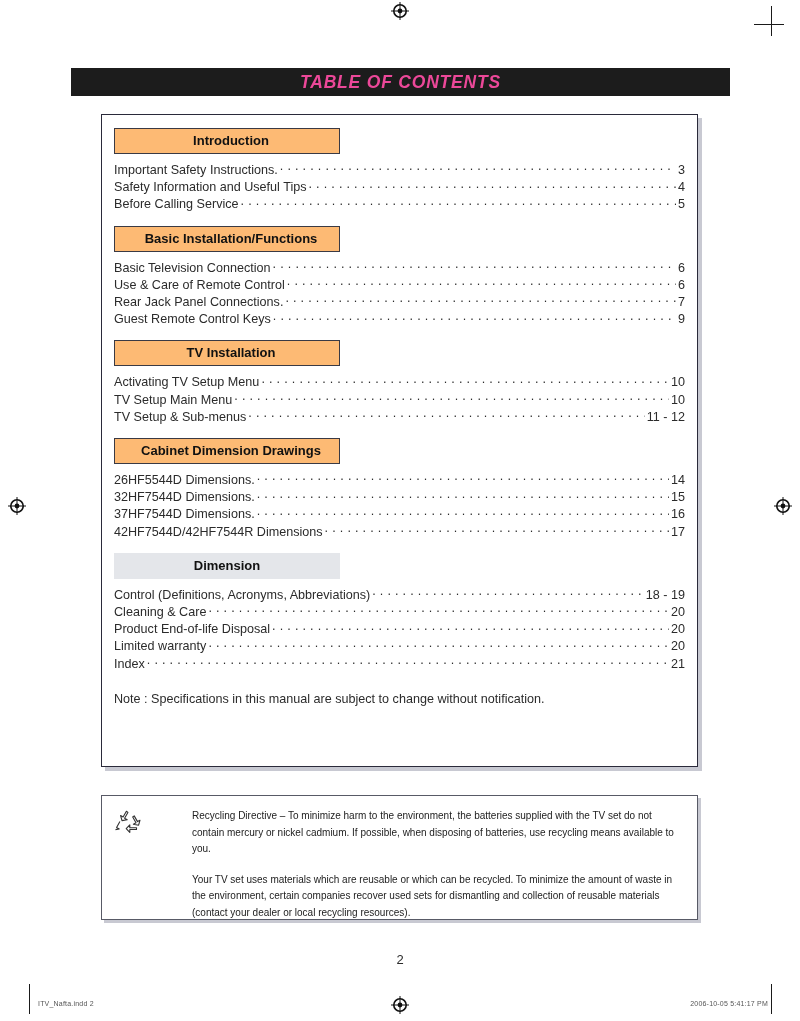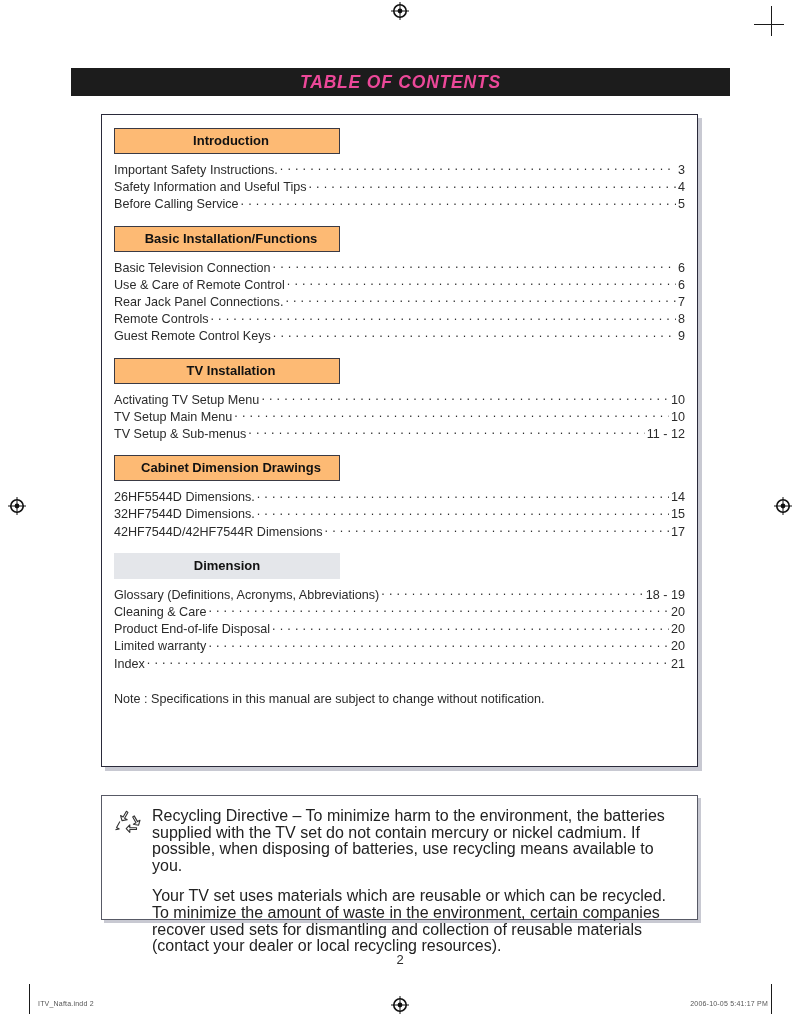--- a/index.html
+++ b/index.html
@@ -145,23 +145,24 @@
     display: flex;
     gap: 10px;
   }
   .recycle-icon {
     flex: 0 0 auto;
     width: 28px;
     padding-top: 2px;
   }
   .recycle-text {
     flex: 1 1 auto;
-    font-size: 16px;
+    font-size: 10px;
     line-height: 16.6px;
     color: #222;
+    margin-left: 40px;
   }
   .recycle-text p { margin: 0 0 14px 0; }
   .recycle-text p:last-child { margin-bottom: 0; }
 
   
   .page-number {
     position: absolute;
     left: 0;
     top: 952px;
     width: 800px;
@@ -265,25 +266,20 @@
       <span class="label">Use &amp; Care of Remote Control</span>
       <span class="leader"></span>
       <span class="page">6</span>
     </div>
     <div class="entry">
       <span class="label">Rear Jack Panel Connections.</span>
       <span class="leader"></span>
       <span class="page">7</span>
     </div>
     <div class="entry">
-      <span class="label">Remote Controls</span>
-      <span class="leader"></span>
-      <span class="page">8</span>
-    </div>
-    <div class="entry">
       <span class="label">Guest Remote Control Keys</span>
       <span class="leader"></span>
       <span class="page">9</span>
     </div>
   </div>
 
   <div class="sec-block">
     <div class="sec-head">TV Installation</div>
     <div class="entry">
       <span class="label">Activating TV Setup Menu</span>
@@ -308,30 +304,35 @@
       <span class="label">26HF5544D Dimensions.</span>
       <span class="leader"></span>
       <span class="page">14</span>
     </div>
     <div class="entry">
       <span class="label">32HF7544D Dimensions.</span>
       <span class="leader"></span>
       <span class="page">15</span>
     </div>
     <div class="entry">
+      <span class="label">37HF7544D Dimensions.</span>
+      <span class="leader"></span>
+      <span class="page">16</span>
+    </div>
+    <div class="entry">
       <span class="label">42HF7544D/42HF7544R Dimensions</span>
       <span class="leader"></span>
       <span class="page">17</span>
     </div>
   </div>
 
   <div class="sec-block">
     <div class="sec-head no-border">Dimension</div>
     <div class="entry">
-      <span class="label">Glossary (Definitions, Acronyms, Abbreviations)</span>
+      <span class="label">Control (Definitions, Acronyms, Abbreviations)</span>
       <span class="leader"></span>
       <span class="page">18 - 19</span>
     </div>
     <div class="entry">
       <span class="label">Cleaning &amp; Care</span>
       <span class="leader"></span>
       <span class="page">20</span>
     </div>
     <div class="entry">
       <span class="label">Product End-of-life Disposal</span>

